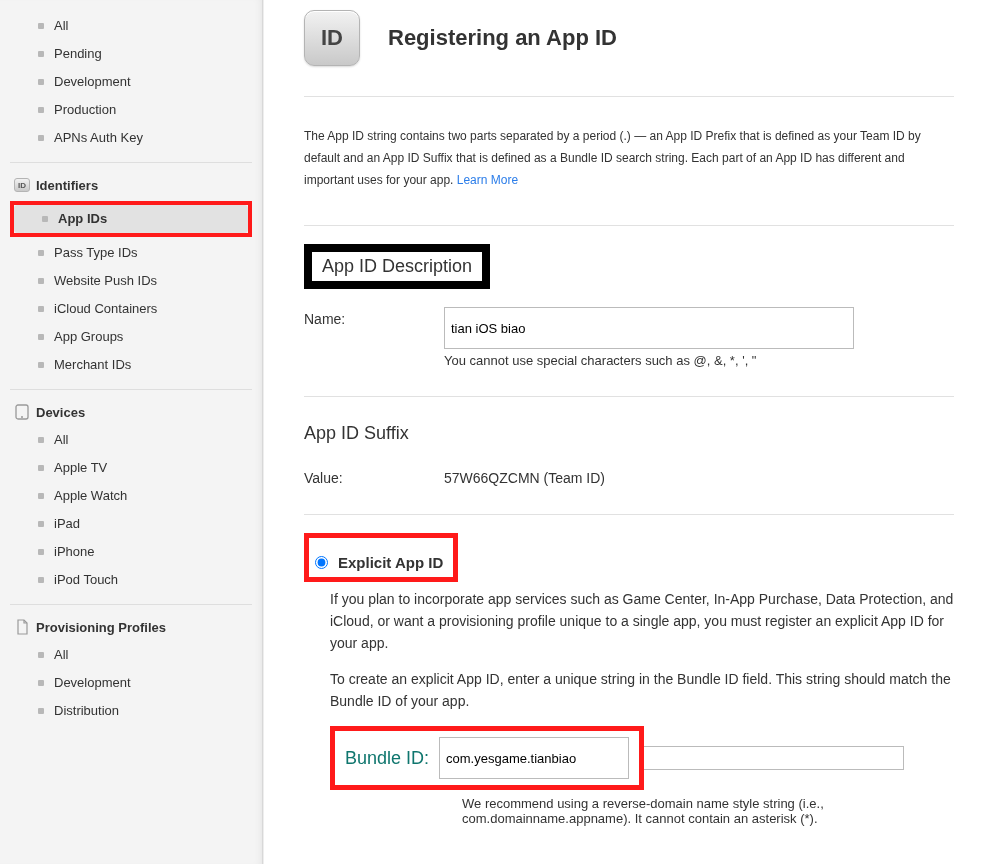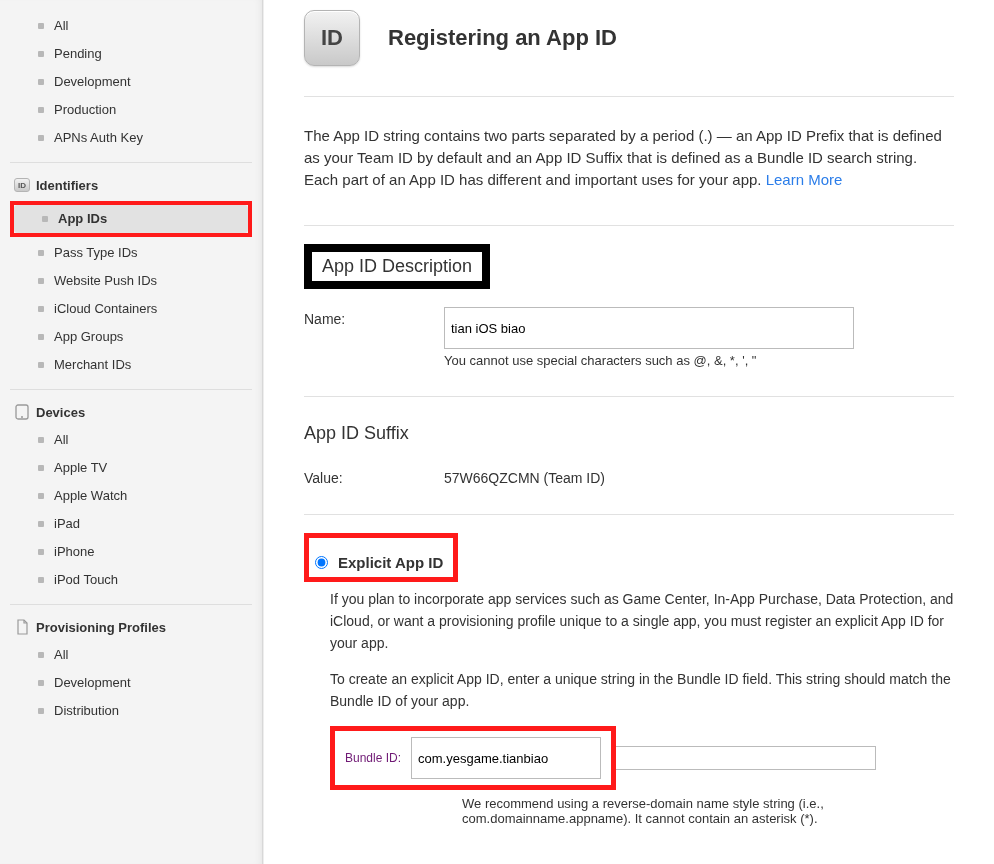--- a/index.html
+++ b/index.html
@@ -75,21 +75,21 @@
     width: 56px; height: 56px; border-radius: 10px;
     background: linear-gradient(#f2f2f2,#c9c9c9);
     border: 1px solid #b4b4b4;
     display: flex; align-items: center; justify-content: center;
     font-weight: bold; font-size: 22px; color: #444;
     margin-right: 28px;
     box-shadow: inset 0 1px 0 #fff, 0 1px 2px rgba(0,0,0,0.15);
   }
   .page-title { font-size: 22px; font-weight: 600; color: #333; }
   .main hr.thin { border: none; border-top: 1px solid #e1e1e1; margin: 0 0 28px 0; }
-  .intro { font-size: 15px; line-height: 22px; color: #333; margin-bottom: 34px; }
+  .intro { font-size: 12px; line-height: 22px; color: #333; margin-bottom: 34px; }
   .intro a { color: #2b7de9; text-decoration: none; }
   .section { margin-bottom: 28px; }
   .section-title {
     font-size: 18px; color: #333; font-weight: 400;
     padding: 8px 0;
   }
   .section-divider { border: none; border-top: 1px solid #e1e1e1; margin: 4px 0 18px 0; }
   .field-row { display: flex; align-items: flex-start; margin-bottom: 6px; }
   .field-label { width: 140px; text-align: left; padding-right: 12px; font-size: 14px; color: #333; padding-top: 4px; }
   .field-body { flex: 1; }
@@ -100,21 +100,21 @@
     font-size: 13px;
     font-family: inherit;
   }
   .hint { font-size: 13px; color: #333; margin-top: 4px; }
   .radio-row { display: flex; align-items: center; margin-top: 10px; }
   .radio-row input { margin-right: 10px; }
   .radio-label { font-size: 15px; font-weight: bold; }
   .suffix-desc { font-size: 14px; line-height: 22px; color: #333; margin-left: 26px; margin-top: 6px; }
   .suffix-desc p { margin-bottom: 14px; }
   .bundle-row { display:flex; align-items:center; margin: 14px 0 6px 26px; }
-  .bundle-label { font-size: 12px; color:#701a75; margin-right: 10px; }
+  .bundle-label { font-size: 18px; color:#0f766e; margin-right: 10px; }
   .bundle-red {
     border: 5px solid #ff1a1a;
     padding: 6px 10px;
     display: inline-flex; align-items:center;
   }
   .id-small-badge {
     width: 16px; height: 14px; border-radius: 3px;
     background: linear-gradient(#f2f2f2,#c9c9c9);
     border: 1px solid #b4b4b4;
     display: inline-flex; align-items: center; justify-content: center;

